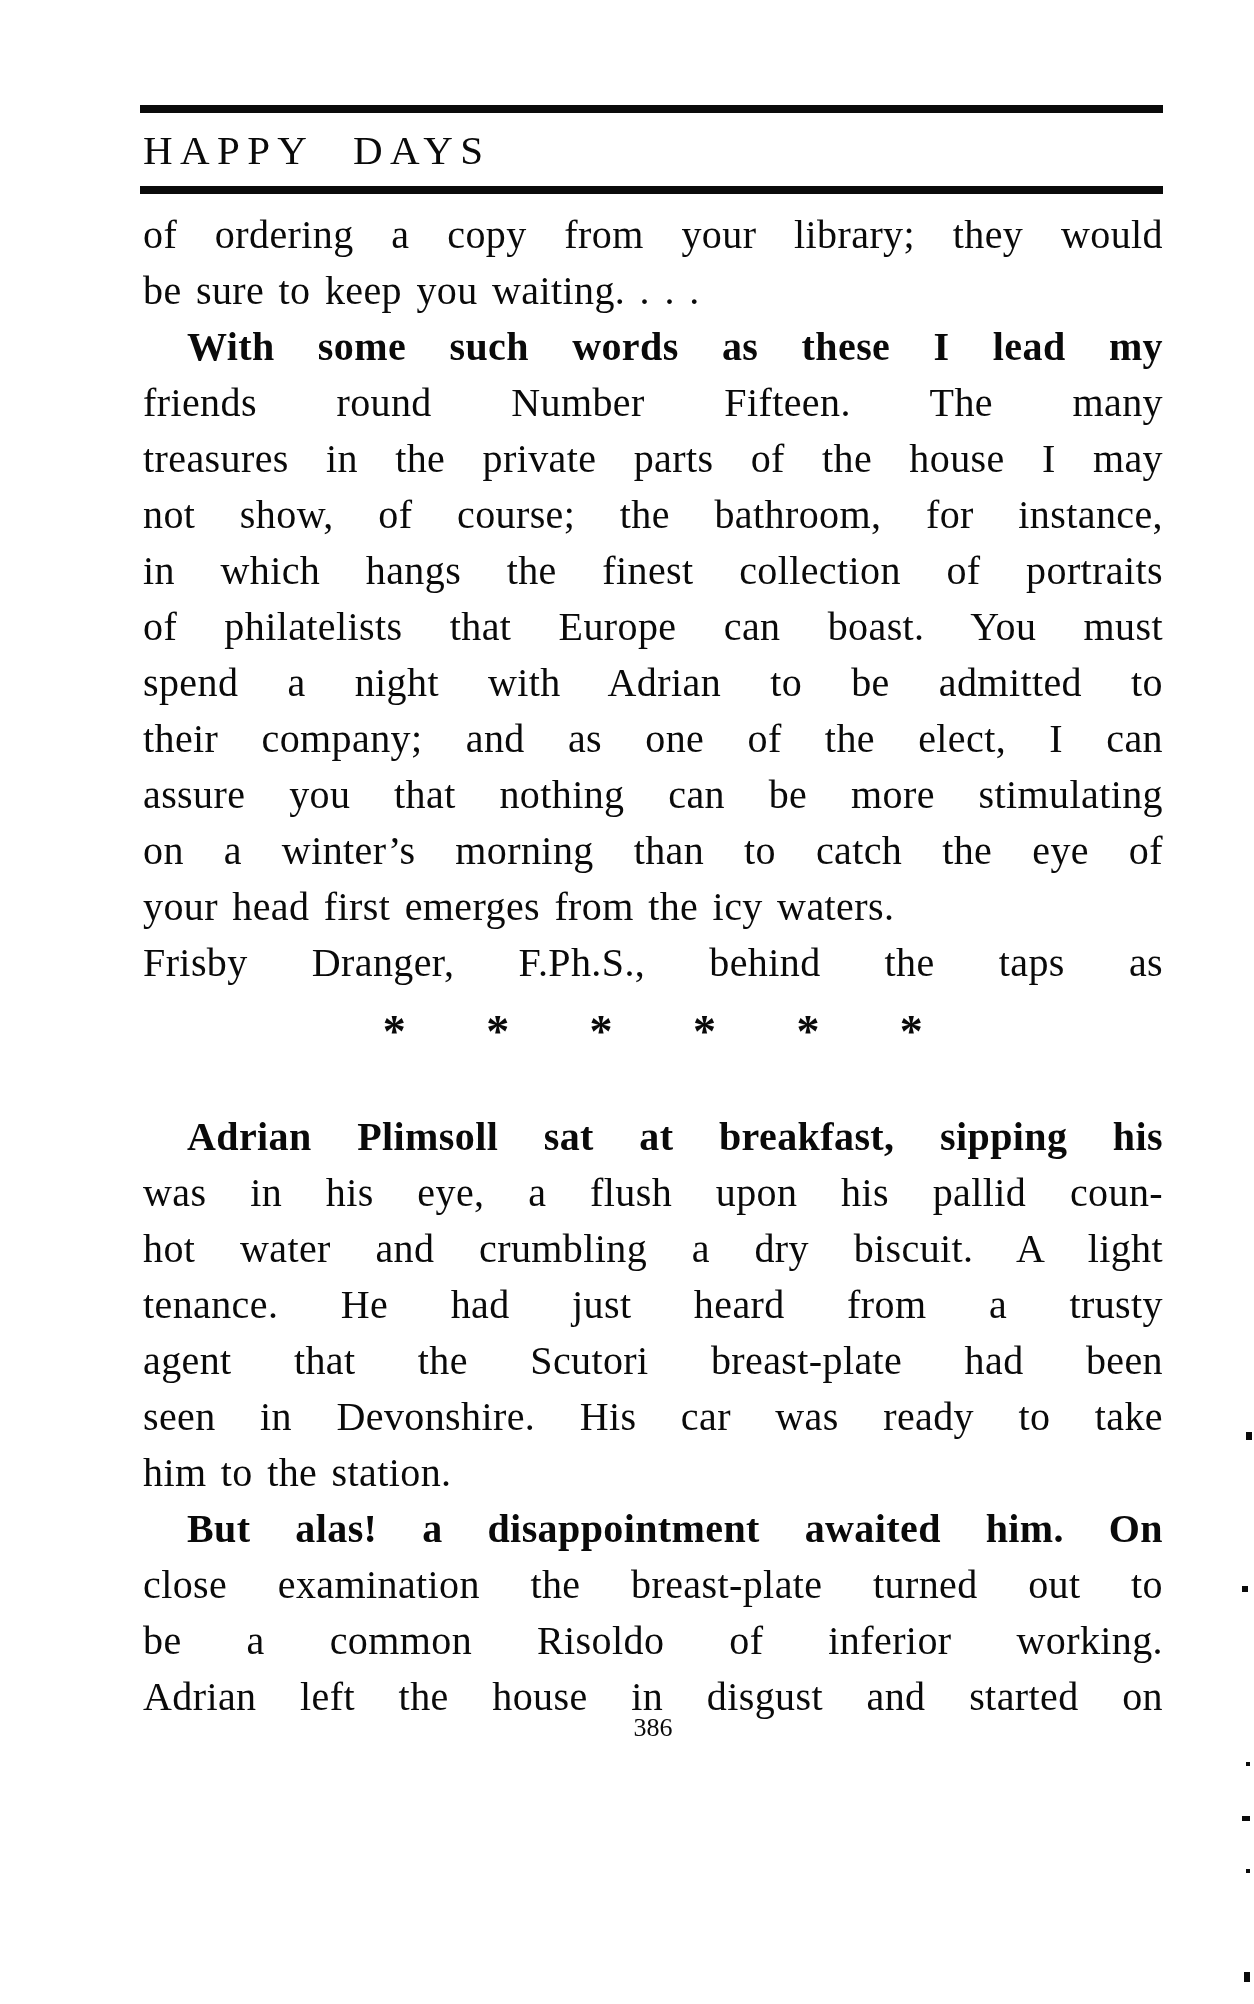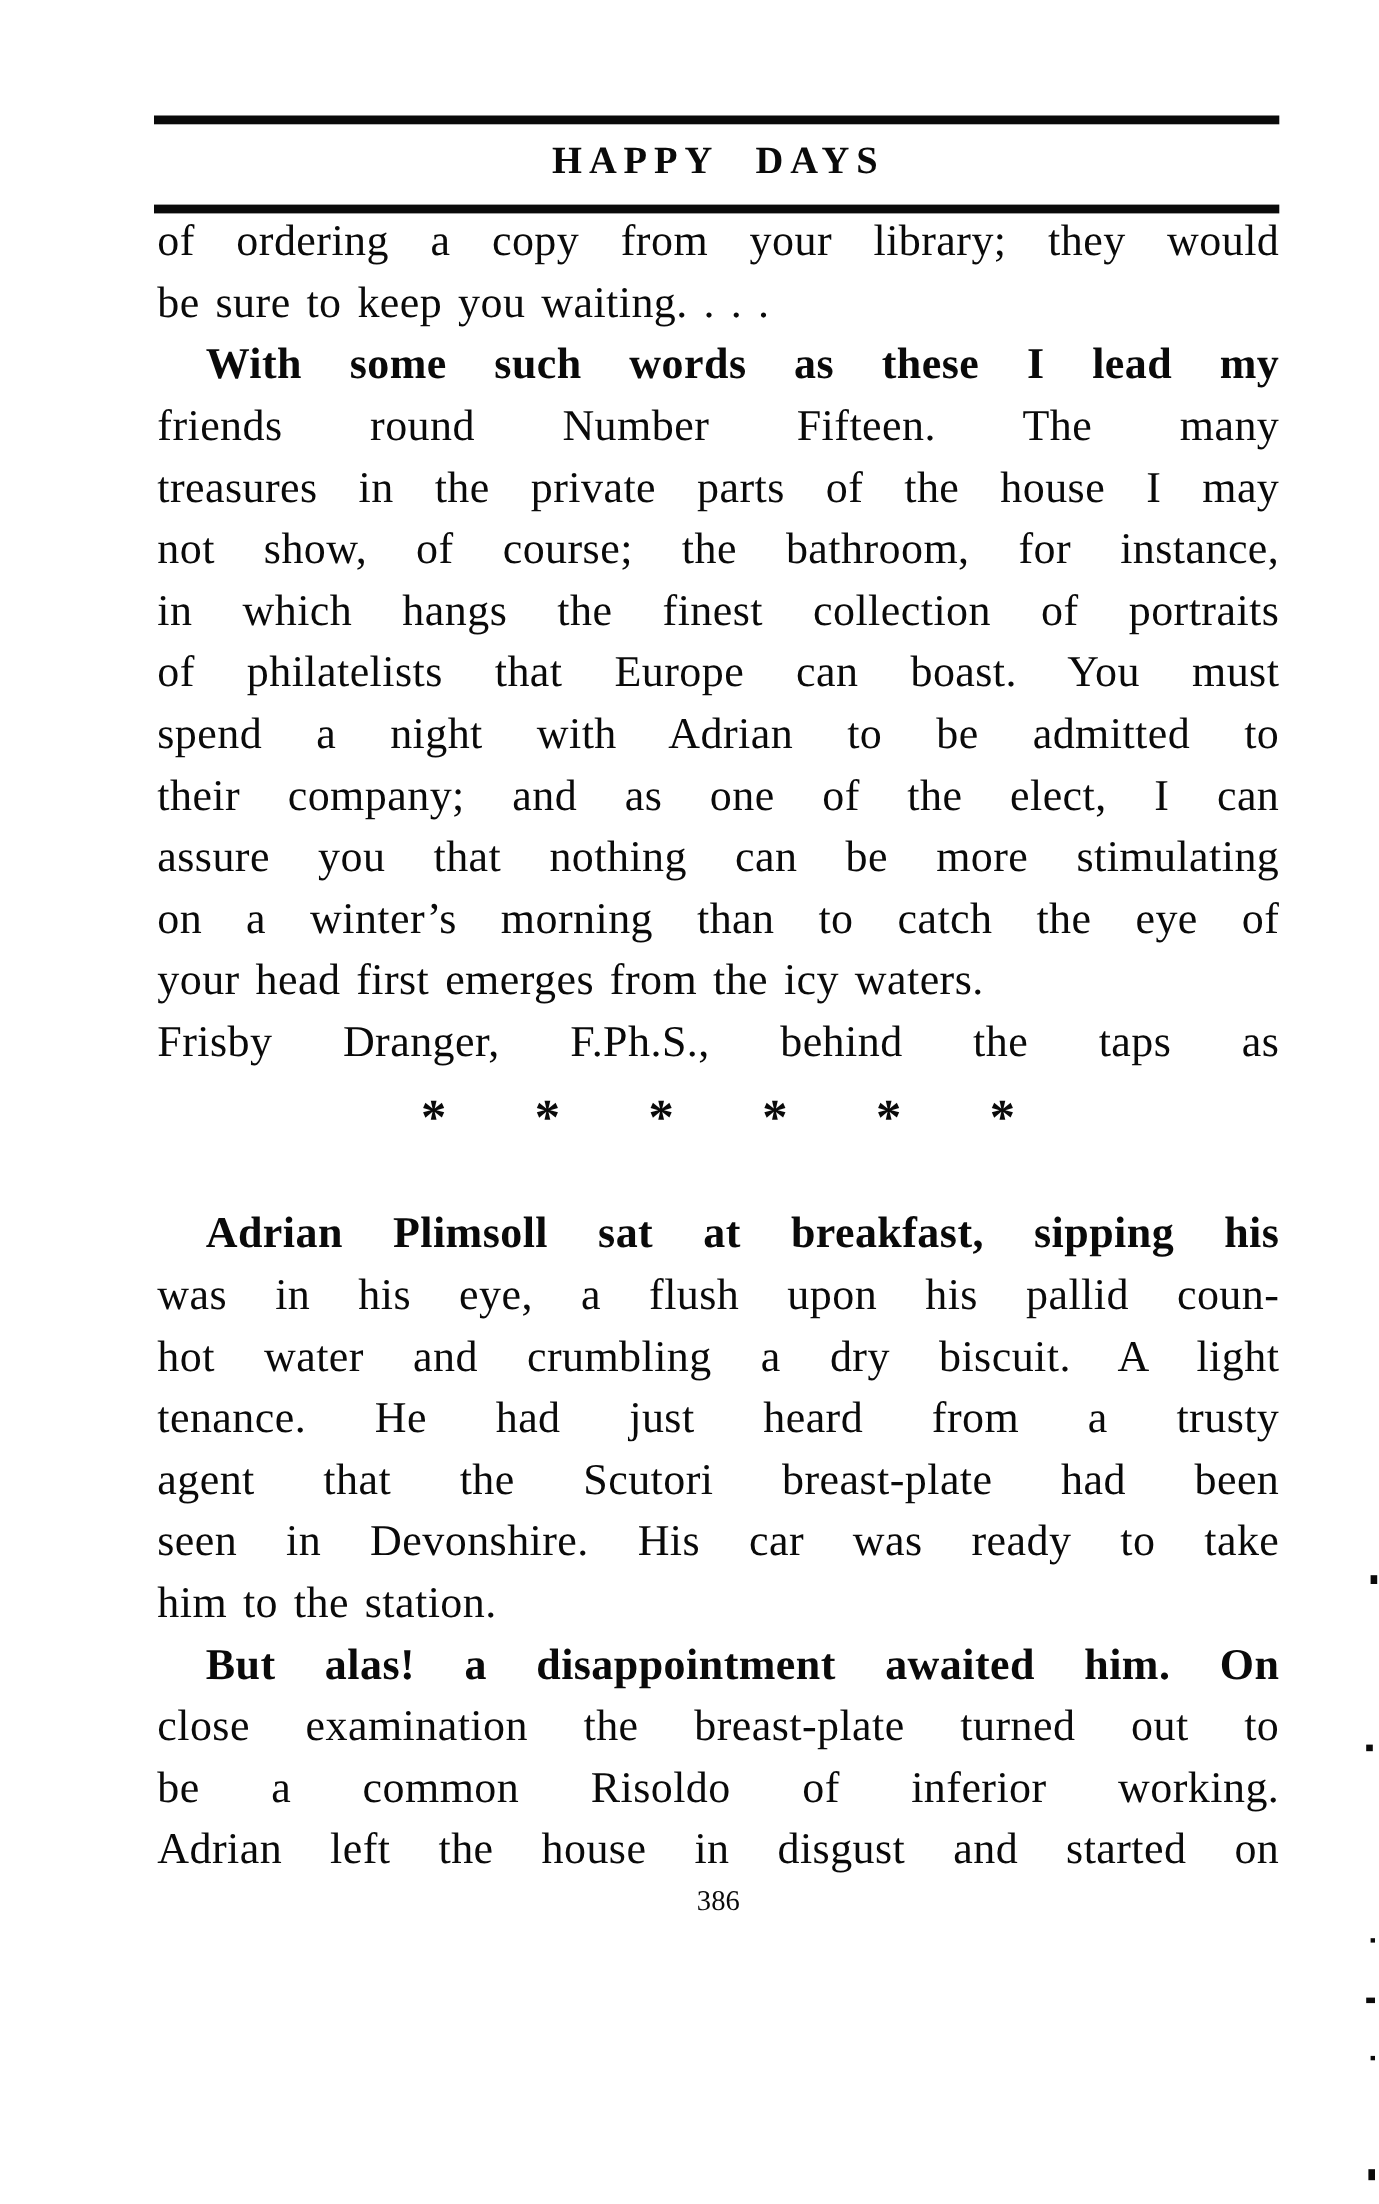--- a/index.html
+++ b/index.html
@@ -23,30 +23,29 @@
     height: 8px;
     background: var(--ink, #0a0a0a);
   }
   .rule-top { top: 105px; }
   .rule-bottom { top: 186px; }
   .running-head {
     position: absolute;
     left: 143px;
     top: 126px;
     width: 1020px;
-    text-align: center;
-    font-size: 35px;
-    font-weight: 700;
+    font-size: 41px;
+    font-weight: 400;
     letter-spacing: 0.18em;
     word-spacing: 0.55em;
   }
   .body-text {
     position: absolute;
     left: 143px;
-    top: 191px;
+    top: 207px;
     width: 1020px;
     font-size: 40px;
     line-height: 56px;
     letter-spacing: 0.01em;
     word-spacing: 0.10em;
   }
   .line {
     height: 56px;
     white-space: nowrap;
     text-align: justify;

